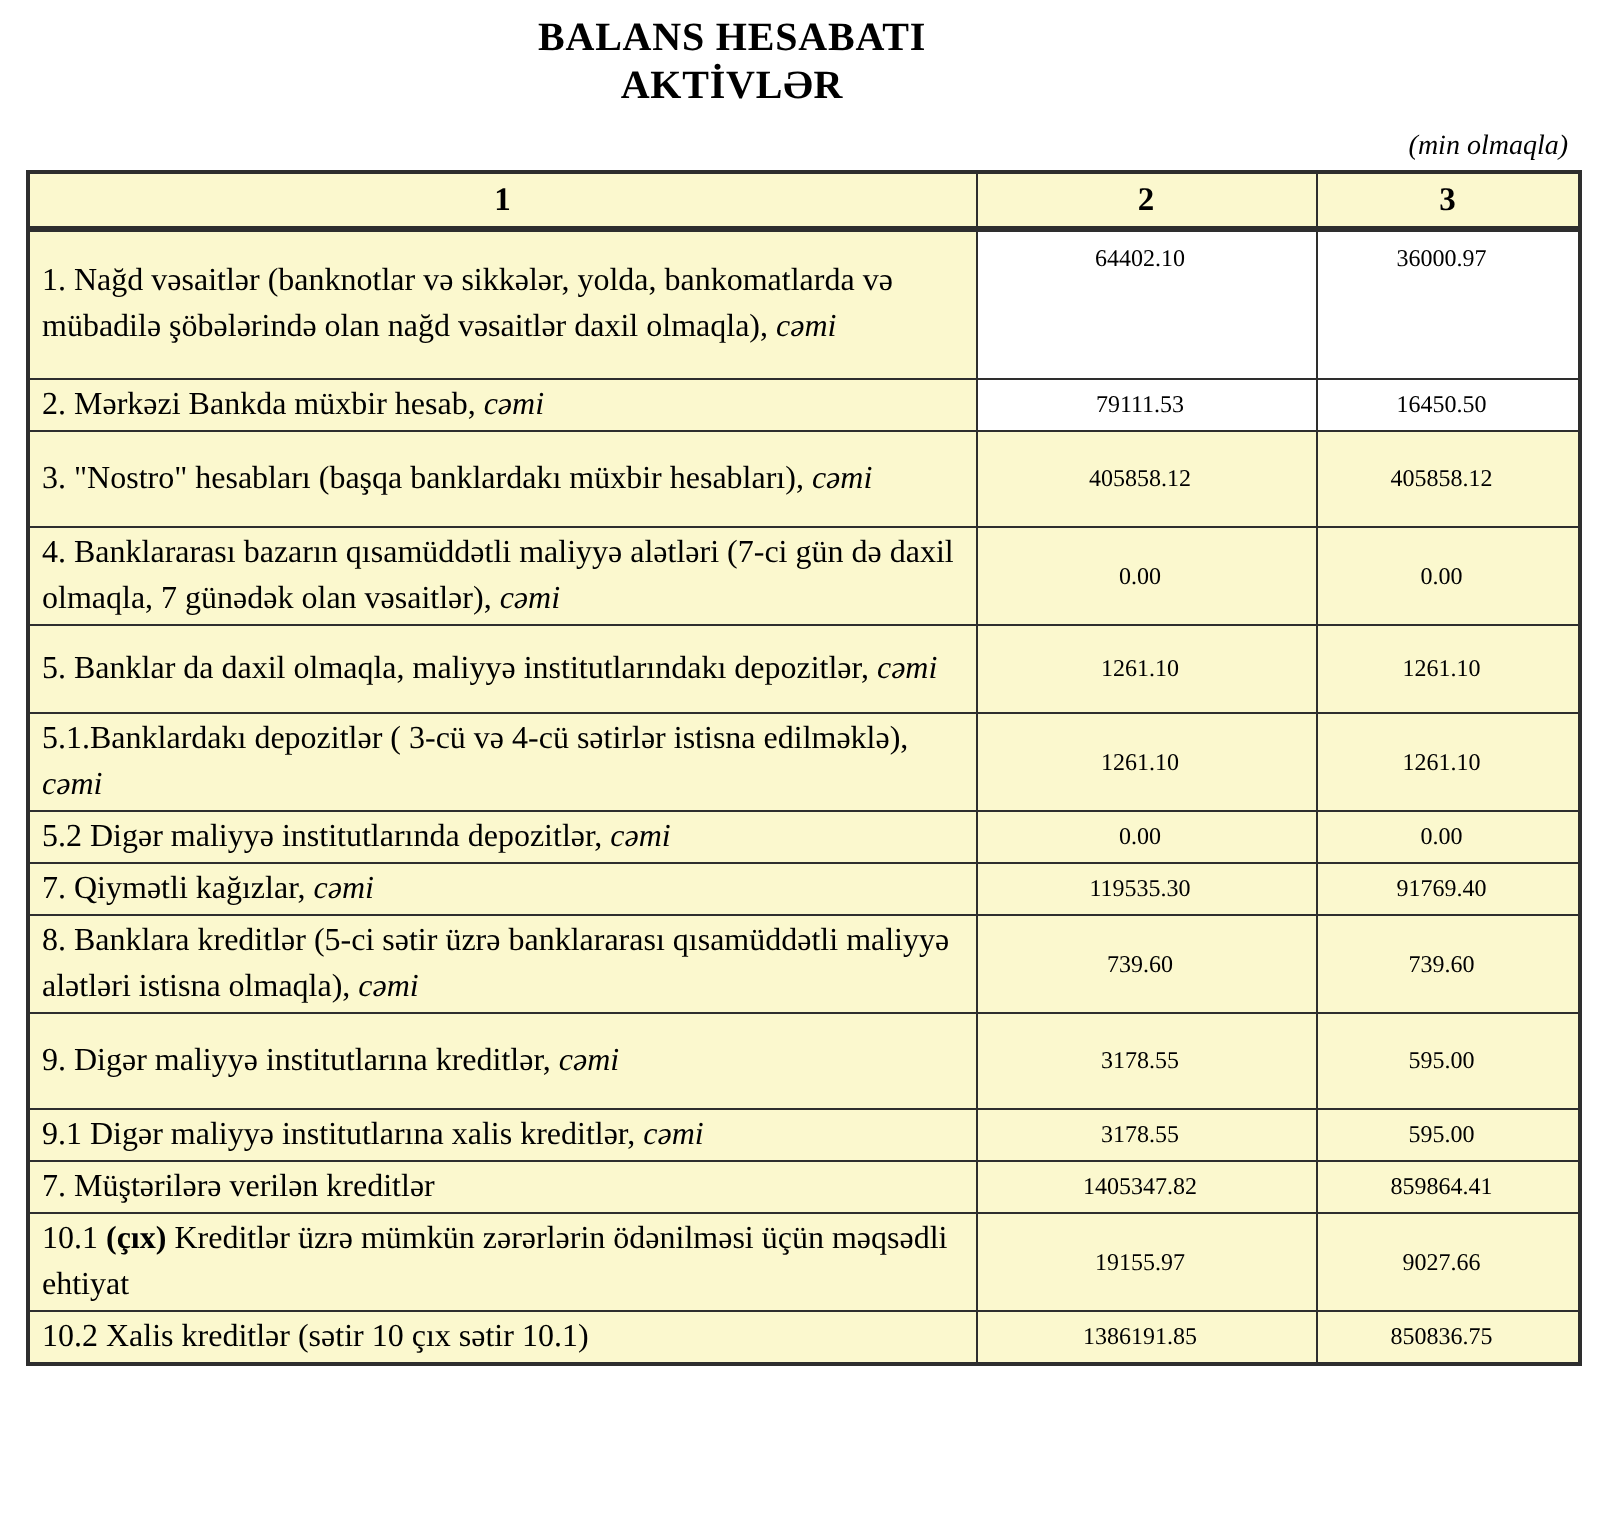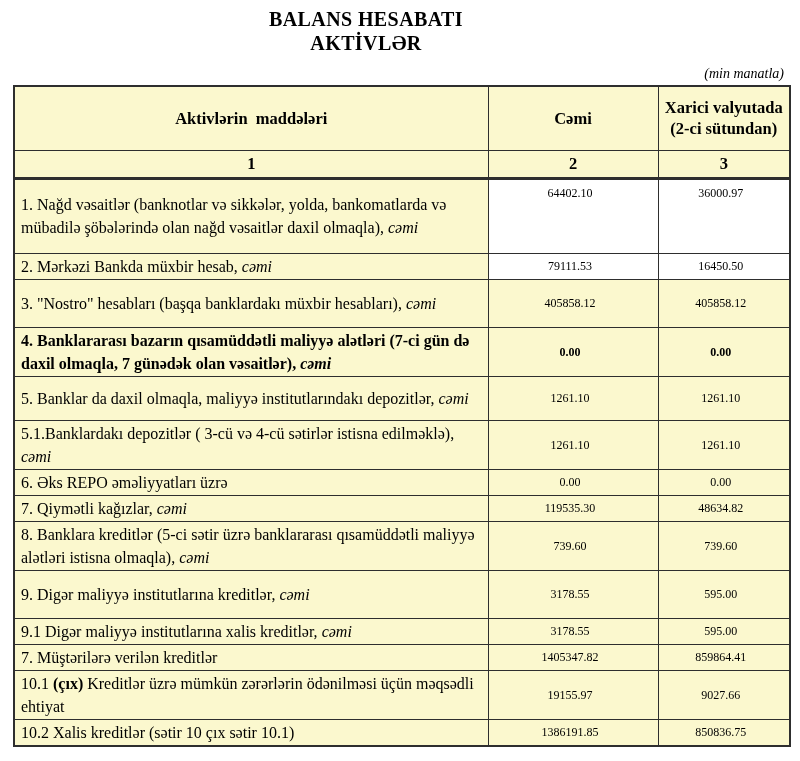--- a/index.html
+++ b/index.html
@@ -76,21 +76,21 @@
     padding-right:10px;
   }
   td.num-cell.white{background:var(--white);}
   td.num-cell.vtop{vertical-align:top;padding-top:2px;}
   span.italic{font-style:italic;}
   span.bold{font-weight:bold;}
   
   #rows tr:nth-child(1){height:75px;margin-top:21px;}
   #rows tr:nth-child(2){height:25px;}
   #rows tr:nth-child(3){height:48px;}
-  #rows tr:nth-child(4){height:48px;font-weight:bold;}
+  #rows tr:nth-child(4){height:48px;}
   #rows tr:nth-child(5){height:44px;}
   #rows tr:nth-child(6){height:46px;margin-top:24px;}
   #rows tr:nth-child(7){height:24px;}
   #rows tr:nth-child(8){height:25px;}
   #rows tr:nth-child(9){height:25px;}
   #rows tr:nth-child(10){height:48px;padding-left:36px;}
   #rows tr:nth-child(11){height:25px;}
   #rows tr:nth-child(12){height:24px;}
   #rows tr:nth-child(13){height:25px;}
   #rows tr:nth-child(14){height:24px;}
@@ -100,34 +100,29 @@
 </head>
 <body>
 
 <div class="page">
 
   <div class="title-block">
     <div>BALANS HESABATI</div>
     <div>AKTİVLƏR</div>
   </div>
 
-  <div class="unit-note">(min manatla)</div>
+  <div class="unit-note">(min olmaqla)</div>
 
   <table class="balance">
     <colgroup>
       <col class="c1">
       <col class="c2">
       <col class="c3">
     </colgroup>
     <thead>
-      <tr class="titles-row">
-        <th class="pre">Aktivlərin  maddələri</th>
-        <th>Cəmi</th>
-        <th>Xarici valyutada (2-ci sütundan)</th>
-      </tr>
       <tr class="numbers-row">
         <th>1</th>
         <th>2</th>
         <th>3</th>
       </tr>
     </thead>
     <tbody id="rows">
         <tr>
           <td class="label-cell"><span>1. Nağd vəsaitlər (banknotlar və sikkələr, yolda, bankomatlarda və mübadilə şöbələrində olan nağd vəsaitlər daxil olmaqla), </span><span class="italic">cəmi</span></td>
           <td class="num-cell white vtop">64402.10</td>
@@ -152,28 +147,28 @@
           <td class="label-cell"><span>5. Banklar da daxil olmaqla, maliyyə institutlarındakı depozitlər, </span><span class="italic">cəmi</span></td>
           <td class="num-cell">1261.10</td>
           <td class="num-cell">1261.10</td>
         </tr>
         <tr>
           <td class="label-cell"><span>5.1.Banklardakı depozitlər ( 3-cü və 4-cü sətirlər istisna edilməklə), </span><span class="italic">cəmi</span></td>
           <td class="num-cell">1261.10</td>
           <td class="num-cell">1261.10</td>
         </tr>
         <tr>
-          <td class="label-cell"><span>6. Əks REPO əməliyyatları üzrə</span></td>
+          <td class="label-cell"><span>5.2 Digər maliyyə institutlarında depozitlər, </span><span class="italic">cəmi</span></td>
           <td class="num-cell">0.00</td>
           <td class="num-cell">0.00</td>
         </tr>
         <tr>
           <td class="label-cell"><span>7. Qiymətli kağızlar, </span><span class="italic">cəmi</span></td>
           <td class="num-cell">119535.30</td>
-          <td class="num-cell">48634.82</td>
+          <td class="num-cell">91769.40</td>
         </tr>
         <tr>
           <td class="label-cell"><span>8. Banklara kreditlər (5-ci sətir üzrə banklararası qısamüddətli maliyyə alətləri istisna olmaqla), </span><span class="italic">cəmi</span></td>
           <td class="num-cell">739.60</td>
           <td class="num-cell">739.60</td>
         </tr>
         <tr>
           <td class="label-cell"><span>9. Digər maliyyə institutlarına kreditlər, </span><span class="italic">cəmi</span></td>
           <td class="num-cell">3178.55</td>
           <td class="num-cell">595.00</td>

